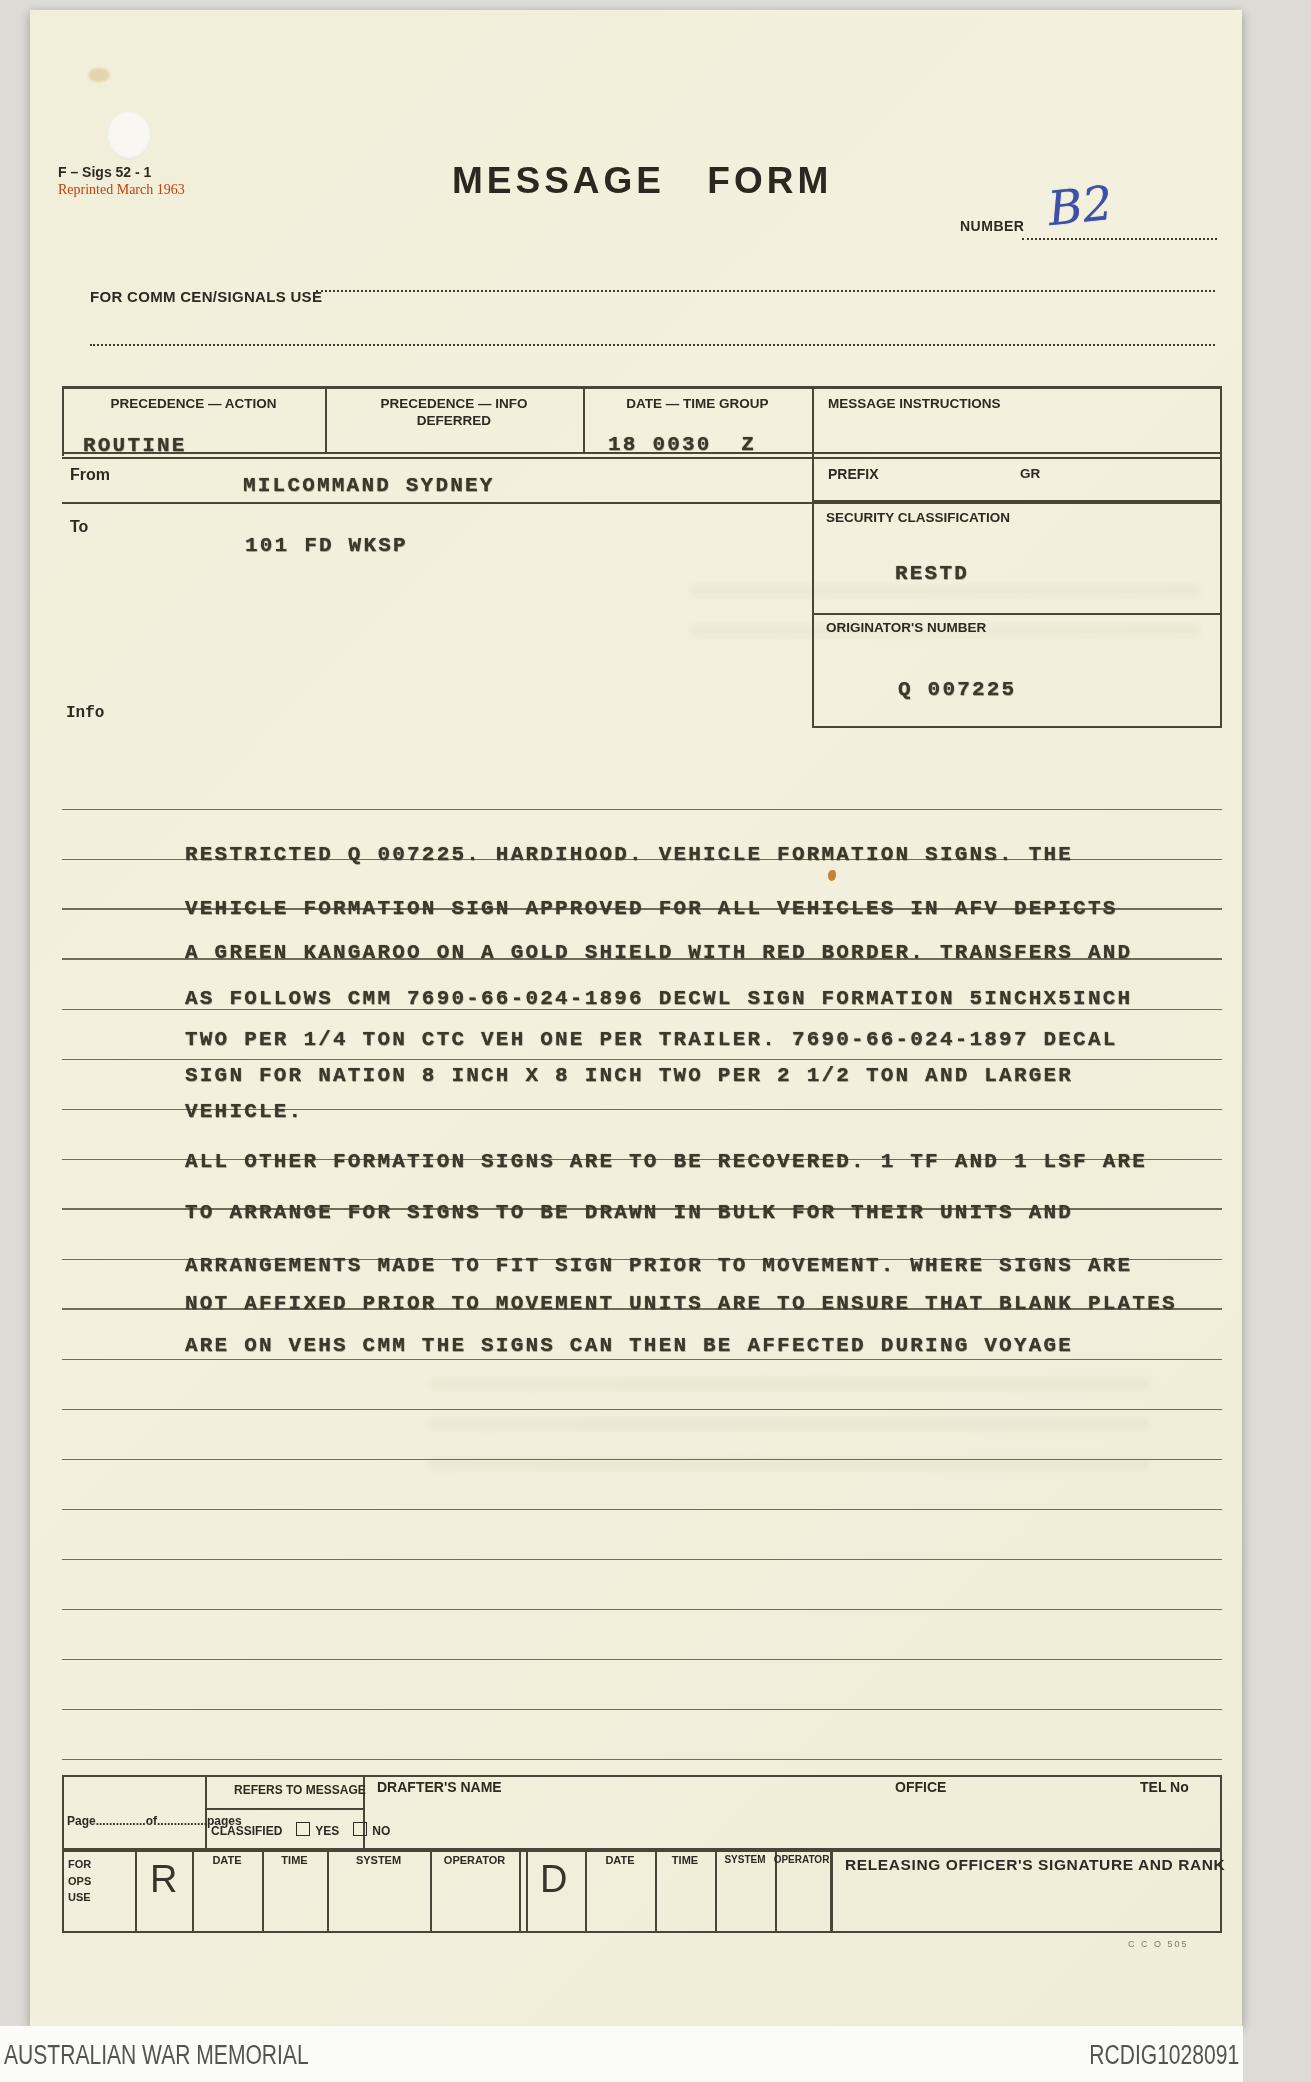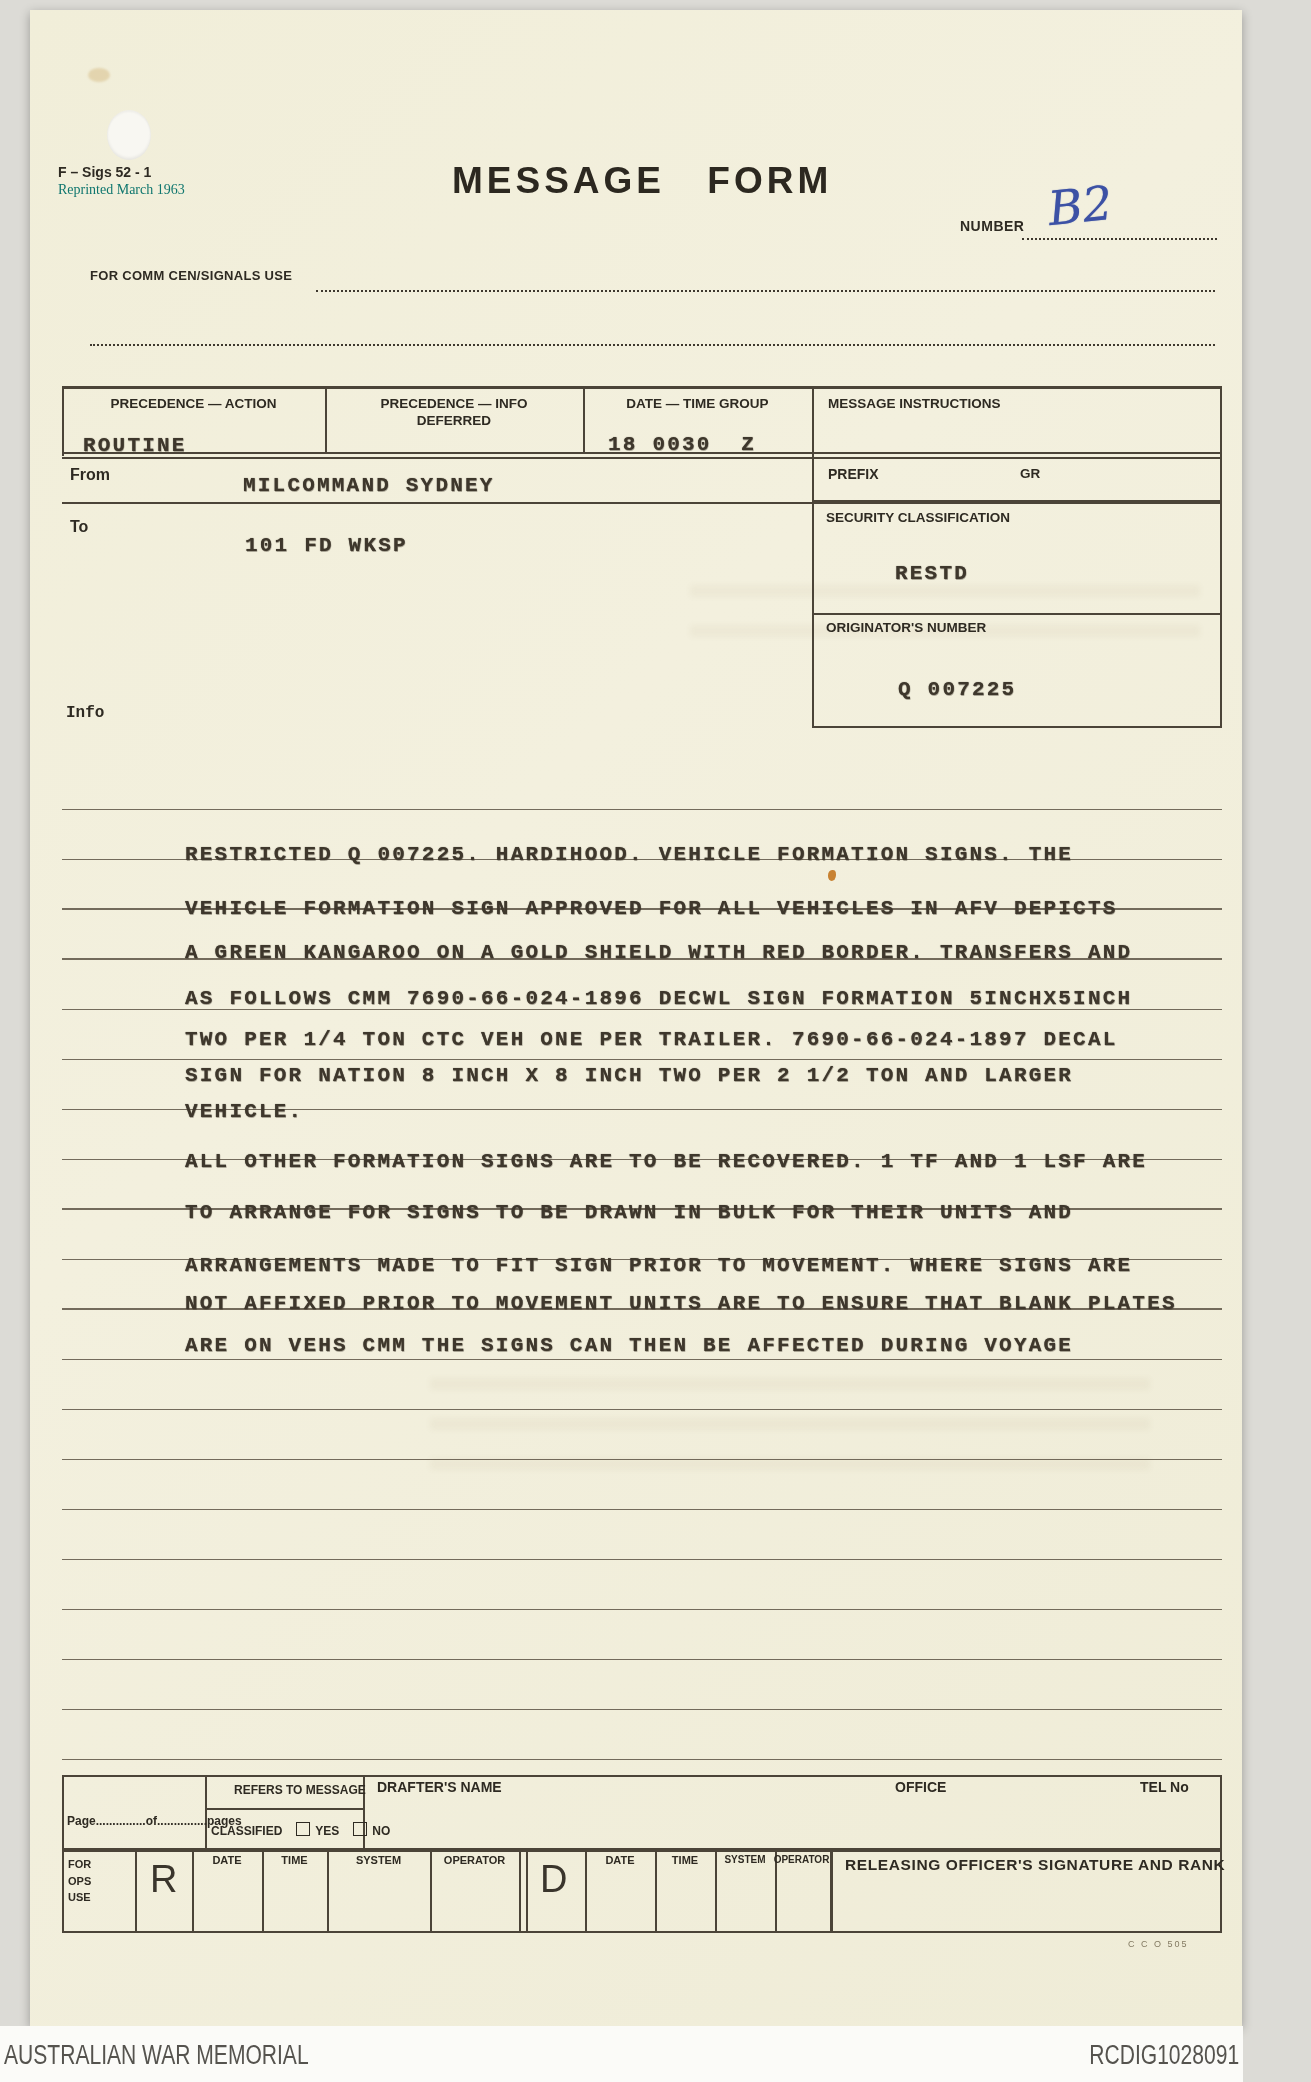--- a/index.html
+++ b/index.html
@@ -57,29 +57,29 @@
 <div class="paper">
 
   <div class="abs" style="left:77px;top:100px;width:44px;height:50px;border-radius:50%;background:#f8f7f2;box-shadow:inset 0 -2px 3px rgba(0,0,0,.07), inset 0 2px 2px rgba(0,0,0,.04);"></div>
   <div class="abs" style="left:58px;top:58px;width:22px;height:14px;border-radius:50%;background:#d8c08c;opacity:.55;filter:blur(1px);"></div>
   <div class="abs" style="left:798px;top:860px;width:8px;height:11px;border-radius:50% 40% 55% 45%;background:#c3751f;opacity:.9;"></div>
   <div class="abs smudge" style="left:660px;top:575px;width:510px;height:66px;"></div>
   <div class="abs smudge" style="left:400px;top:1368px;width:720px;height:92px;"></div>
 </div>
 
 <div class="abs lbl" style="left:58px;top:164px;font-size:14px;">F – Sigs 52 - 1</div>
-<div class="abs" style="left:58px;top:182px;font-size:14px;color:#0f766e;font-family:'Liberation Serif',serif;">Reprinted March 1963</div>
+<div class="abs" style="left:58px;top:182px;font-size:14px;color:#c2410c;font-family:'Liberation Serif',serif;">Reprinted March 1963</div>
 
 <div class="abs lbl" style="left:452px;top:160px;font-size:37px;letter-spacing:4px;word-spacing:28px;color:#2c2820;">MESSAGE  FORM</div>
 
 <div class="abs lbl" style="left:960px;top:218px;font-size:14px;letter-spacing:.5px;">NUMBER</div>
 <div class="abs dotted" style="left:1022px;top:222px;width:195px;height:16px;"></div>
 <div class="abs handwriting" style="left:1048px;top:178px;">B2</div>
 
-<div class="abs lbl" style="left:90px;top:268px;font-size:13px;letter-spacing:.3px;">FOR COMM CEN/SIGNALS USE</div>
+<div class="abs lbl" style="left:90px;top:288px;font-size:15px;letter-spacing:.3px;">FOR COMM CEN/SIGNALS USE</div>
 <div class="abs dotted" style="left:316px;top:276px;width:899px;height:14px;"></div>
 <div class="abs dotted" style="left:90px;top:330px;width:1125px;height:14px;"></div>
 
 <div class="abs hline" style="left:62px;top:386px;width:1160px;height:3px;"></div>
 <div class="abs vline" style="left:62px;top:386px;width:2px;height:70px;"></div>
 <div class="abs vline" style="left:325px;top:389px;width:1.5px;height:64px;"></div>
 <div class="abs vline" style="left:583px;top:389px;width:1.5px;height:64px;"></div>
 <div class="abs vline" style="left:812px;top:386px;width:2px;height:342px;"></div>
 <div class="abs vline" style="left:1220px;top:386px;width:2px;height:342px;"></div>
 

